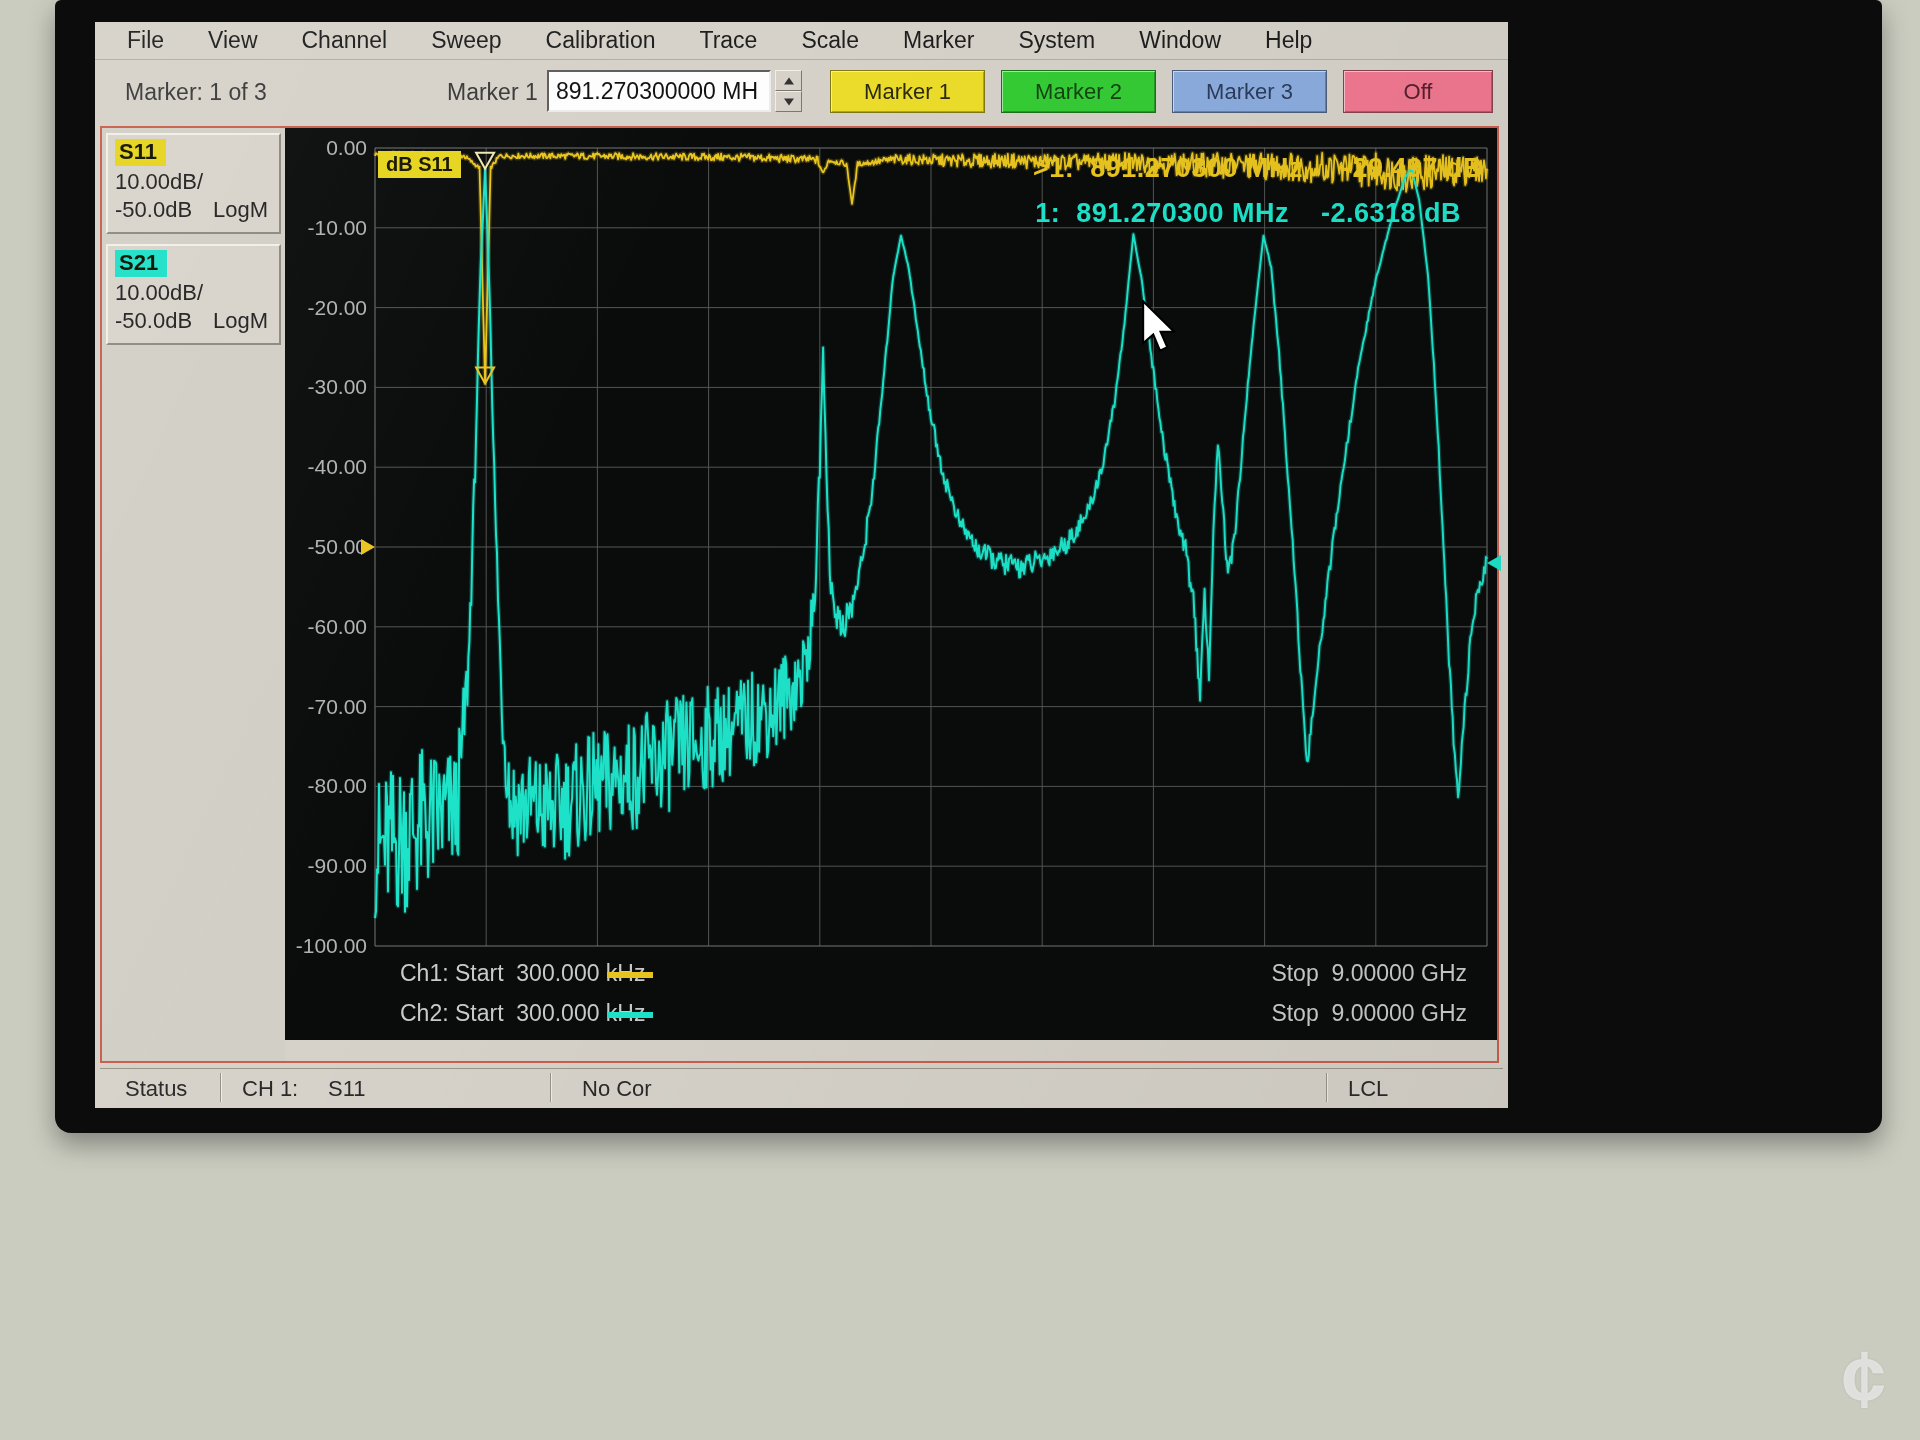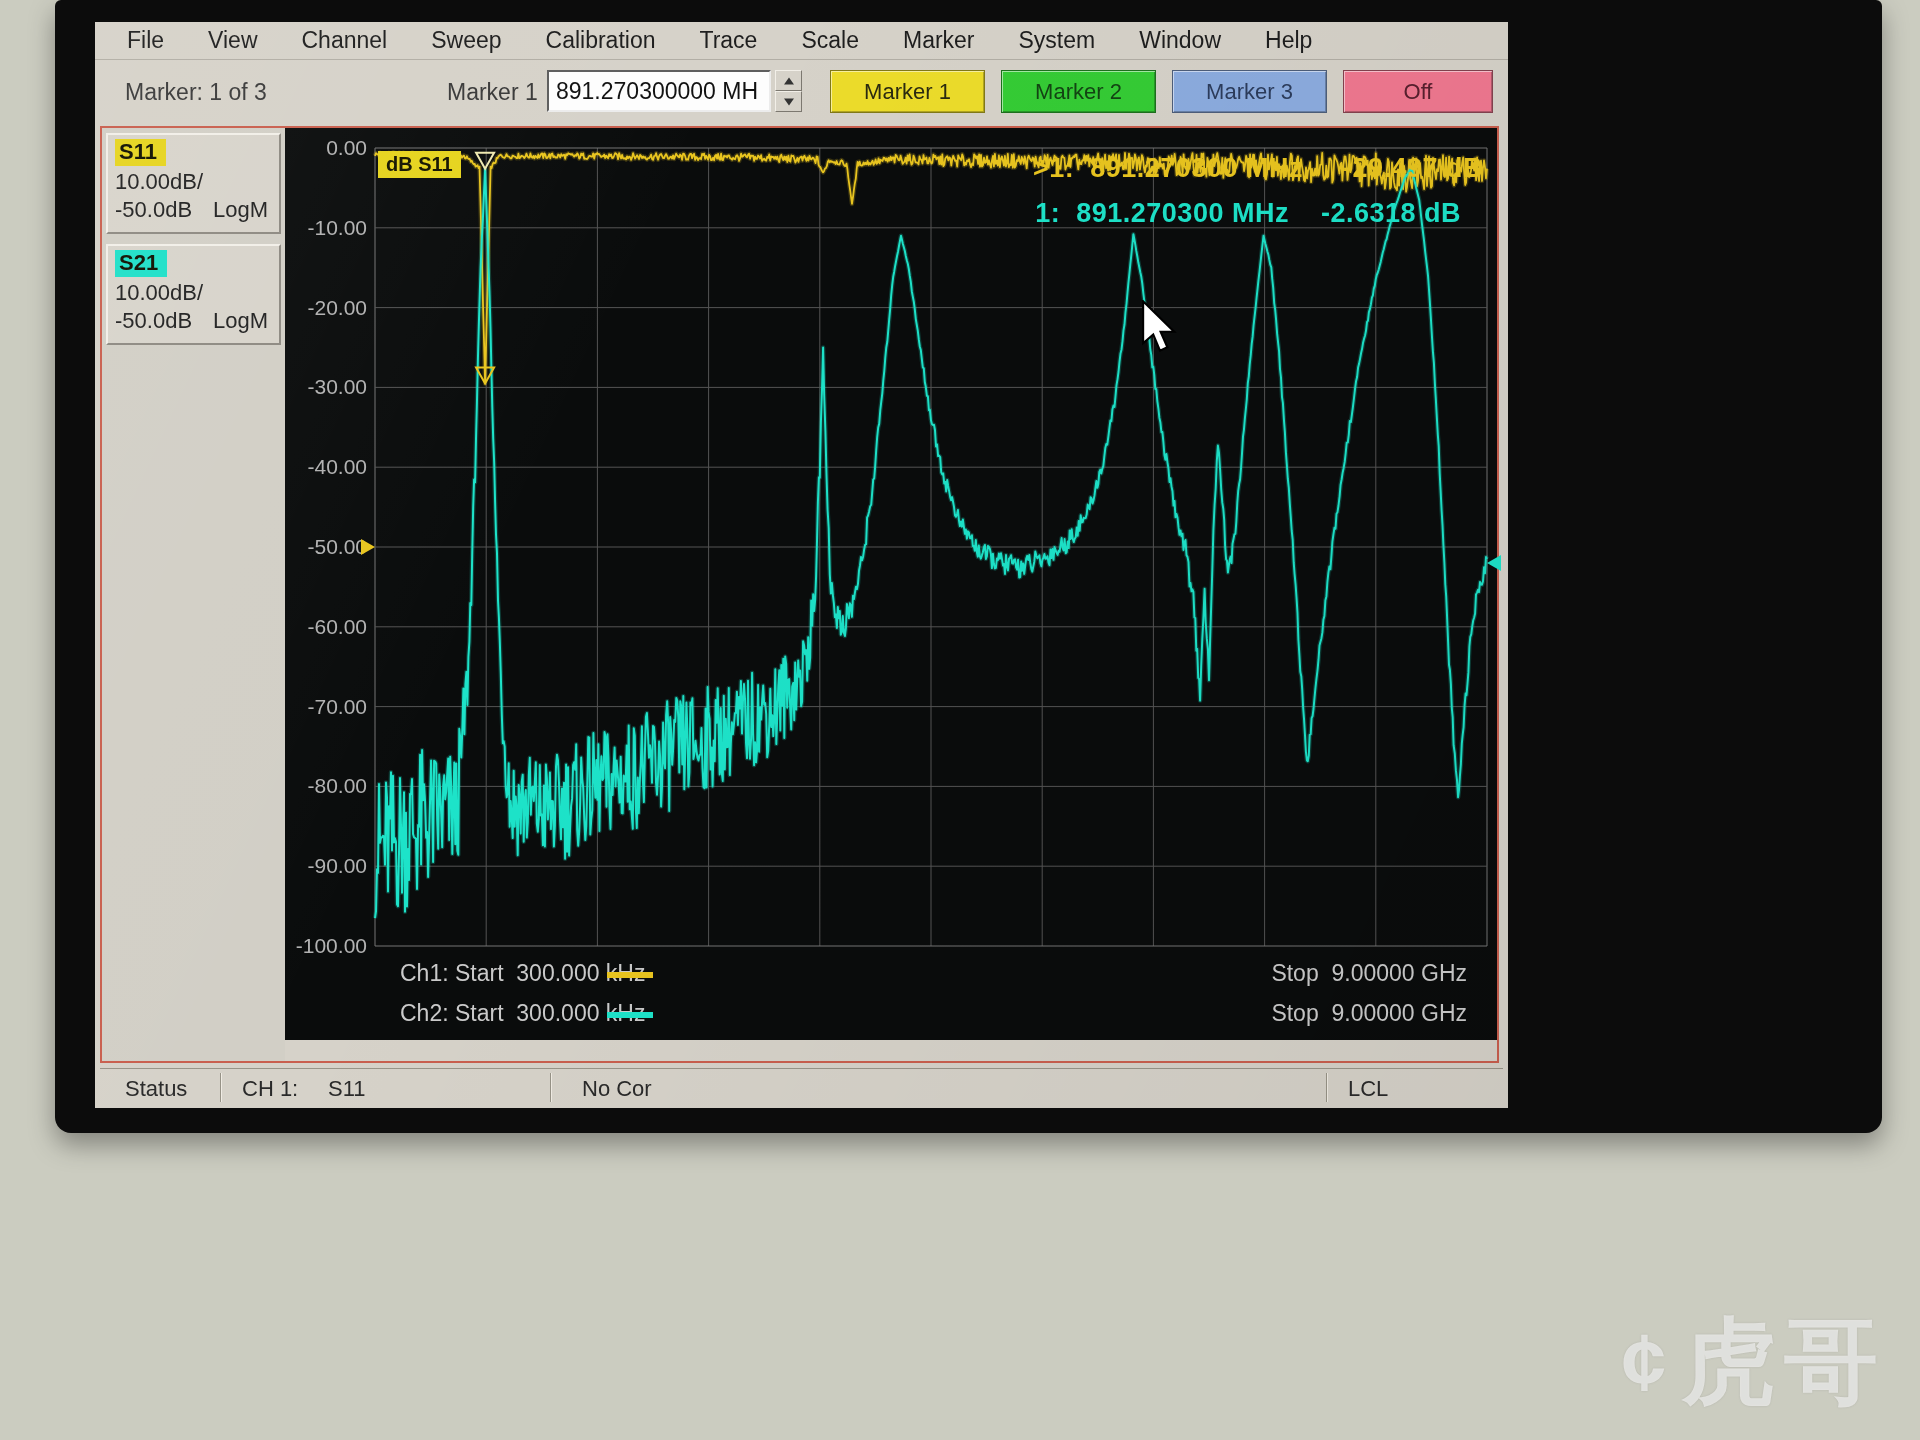--- a/index.html
+++ b/index.html
@@ -202,15 +202,14 @@
 
     </div>
   </div>
 
   <svg class="cursor" width="44" height="54" viewBox="0 0 30 40">
     <polygon points="1,1 1,32 8.5,25.5 13.5,37.5 19,35 14,23.5 24,23.5" fill="#ffffff" stroke="#000000" stroke-width="1.6"></polygon>
   </svg>
 
   <div class="watermark">
     <span class="wm-symbol">¢</span>
-    <span class="wm-text">虎哥</span>
   </div>
 </div>
 
 </body></html>

